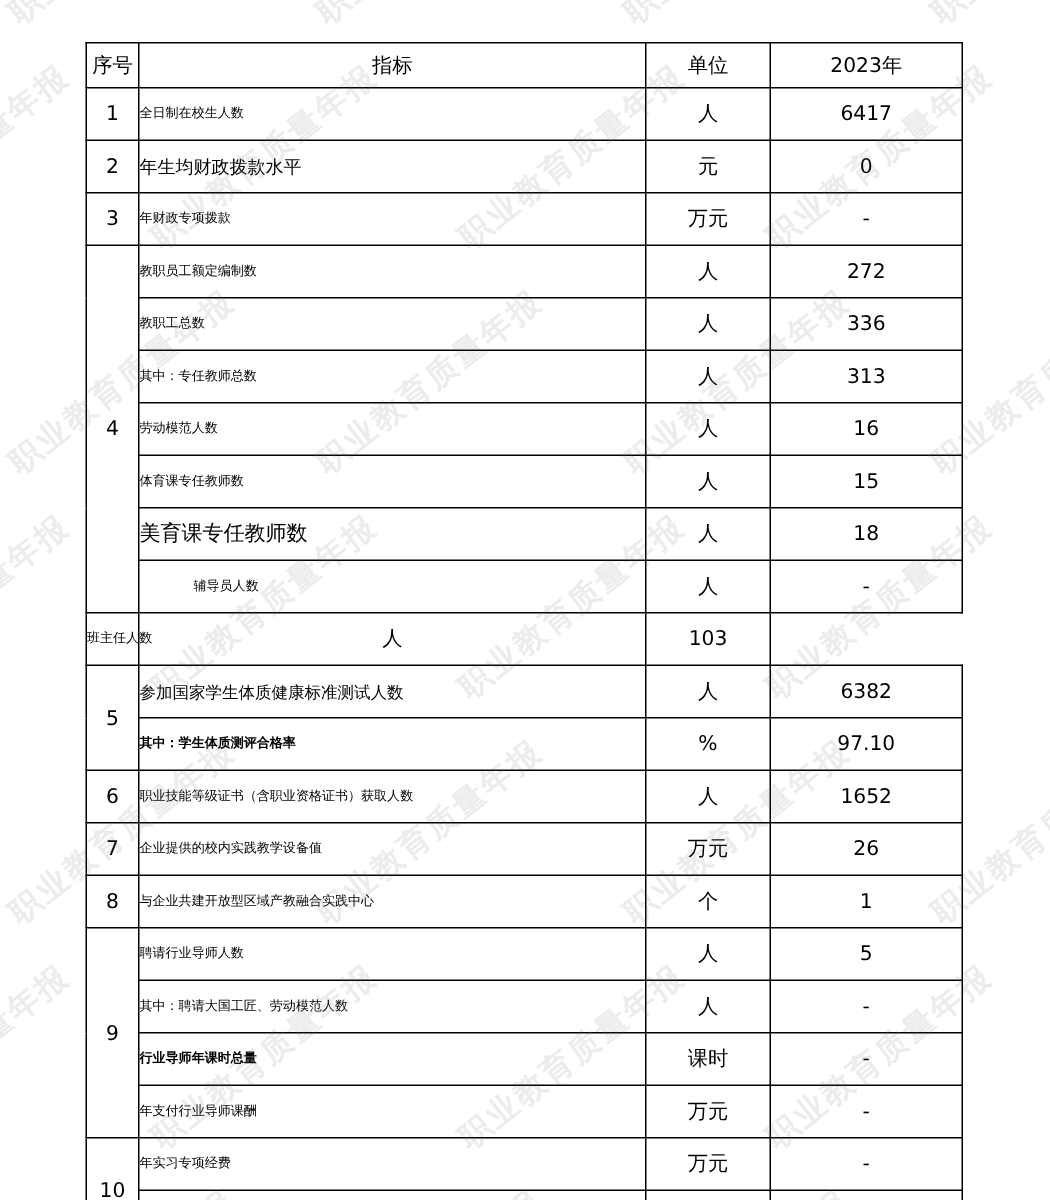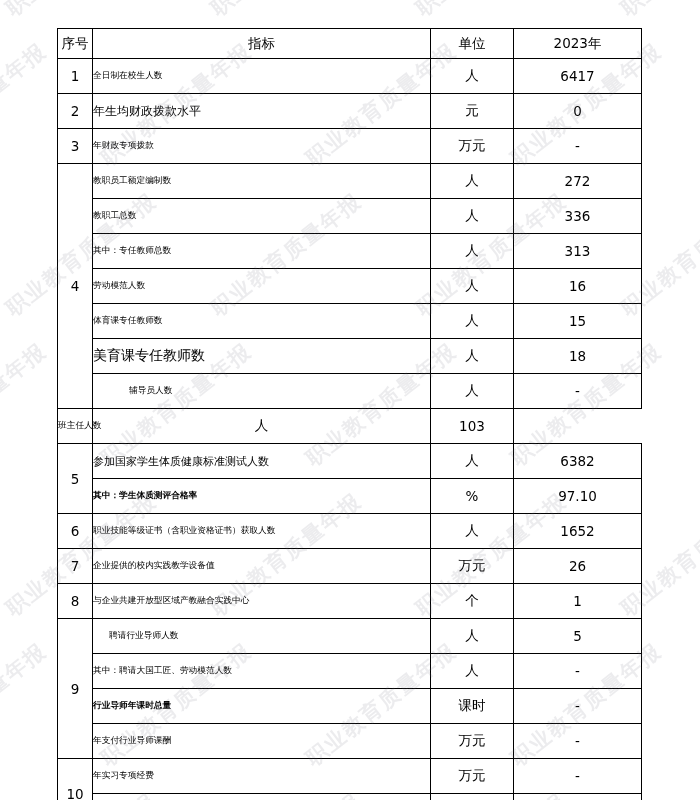--- a/index.html
+++ b/index.html
@@ -247,21 +247,21 @@
           <td class="value">26</td>
         </tr>
         <tr>
           <td class="seq">8</td>
           <td class="indicator lvl1" style="font-size: 8.7px;">与企业共建开放型区域产教融合实践中心</td>
           <td class="unit">个</td>
           <td class="value">1</td>
         </tr>
         <tr>
           <td class="seq" rowspan="4">9</td>
-          <td class="indicator lvl1" style="font-size: 8.7px; padding-left: 16px;">聘请行业导师人数</td>
+          <td class="indicator lvl1" style="font-size: 8.7px;">聘请行业导师人数</td>
           <td class="unit">人</td>
           <td class="value">5</td>
         </tr>
         <tr>
           <td class="indicator lvl1" style="font-size: 8.7px;">其中：聘请大国工匠、劳动模范人数</td>
           <td class="unit">人</td>
           <td class="value">-</td>
         </tr>
         <tr>
           <td class="indicator lvl2" style="font-size: 8.7px; font-weight: bold;">行业导师年课时总量</td>

